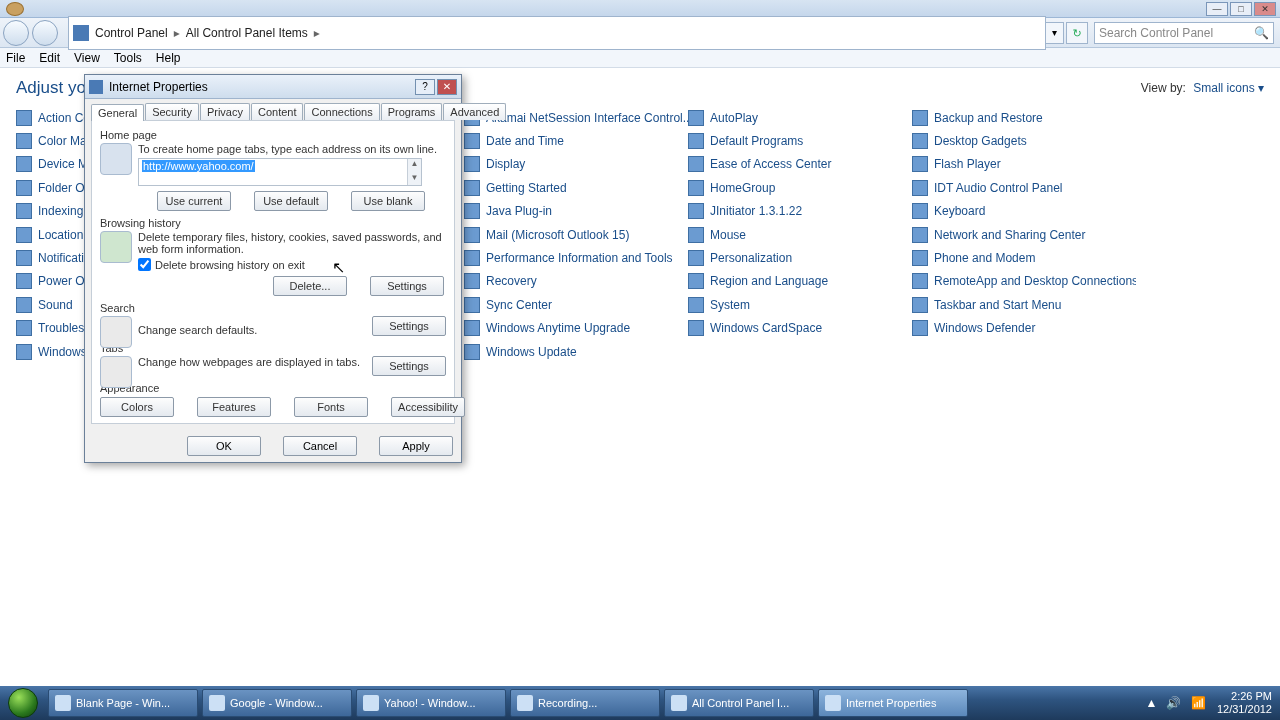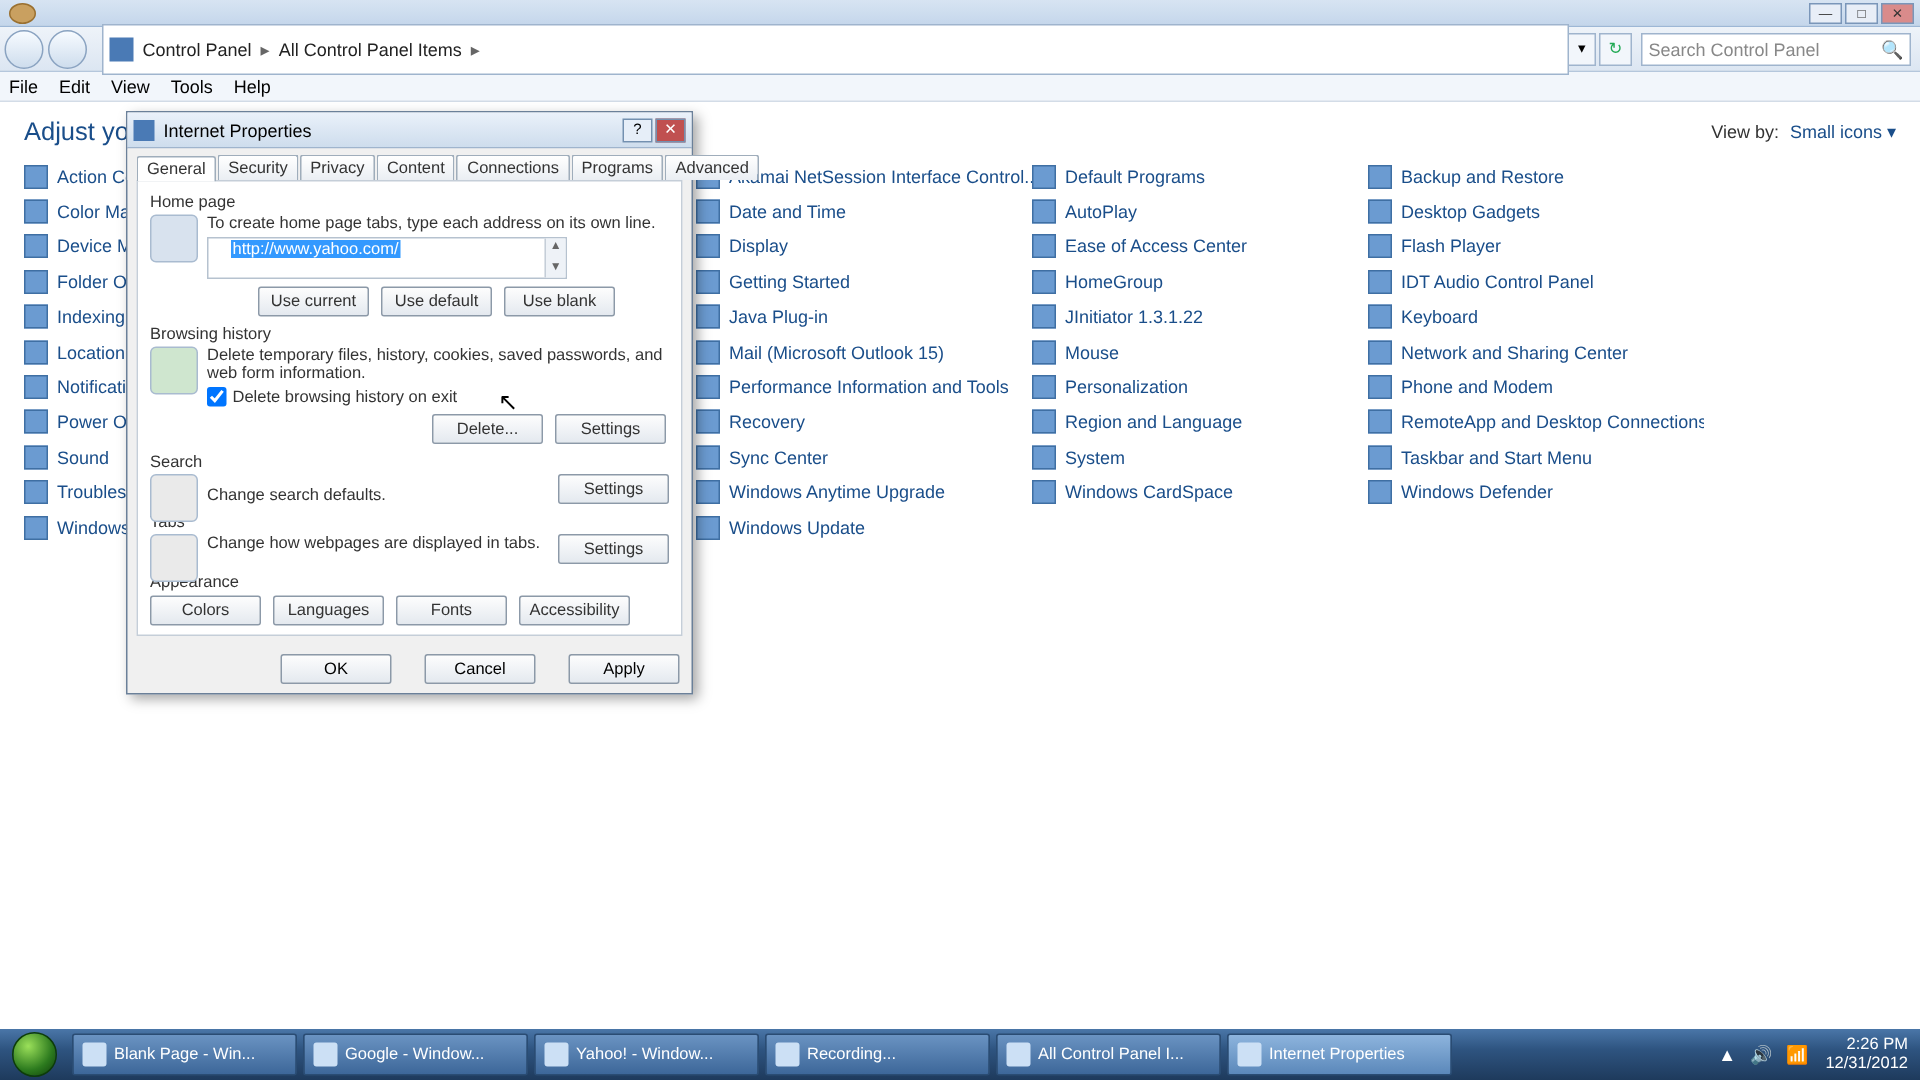--- a/index.html
+++ b/index.html
@@ -48,25 +48,25 @@
 .dlg-title .dlg-btn.close{background:#c05050;color:#fff;}
 
 .tabs{display:flex;padding:4px 6px 0 6px;background:#f0f0f0;}
 .tab{font-size:11px;padding:2px 6px;border:1px solid #9fadbb;border-bottom:none;background:linear-gradient(#fff,#eaeef3);margin-right:1px;border-radius:2px 2px 0 0;color:#333;}
 .tab.active{background:#fff;position:relative;top:1px;}
 
 .dlg-body{background:#fff;border:1px solid #c5ced8;margin:0 6px 6px 6px;padding:6px 8px;font-size:11px;color:#333;}
 .group-label{font-size:11px;color:#333;margin:2px 0 2px 0;}
 .section{position:relative;padding-left:38px;margin-bottom:6px;}
 .section .sicon{position:absolute;left:0;top:0;width:32px;height:32px;background:#d8e2ee;border:1px solid #a9bbd0;border-radius:4px;}
-.home-url{width:240px;height:28px;border:1px solid #b6c2cf;background:#fff;position:relative;font-size:11px;padding:1px 15px;}
+.home-url{width:284px;height:28px;border:1px solid #b6c2cf;background:#fff;position:relative;font-size:11px;padding:1px 3px;}
 .home-url .sel{background:#3399ff;color:#fff;display:inline-block;padding:0 1px;}
 .home-url .scroll{position:absolute;right:0;top:0;width:14px;height:100%;border-left:1px solid #c5ced8;background:#eef2f7;}
 .home-url .scroll .ar{height:12px;text-align:center;font-size:8px;color:#666;}
-.btn-row{display:flex;justify-content:flex-end;gap:8px;margin-top:5px;padding-right:2px;}
+.btn-row{display:flex;justify-content:flex-end;gap:23px;margin-top:5px;padding-right:2px;}
 .btn-row.center{justify-content:center;}
 .btn{min-width:74px;height:20px;border:1px solid #8c99a8;background:linear-gradient(#fdfdfd,#e4e9ef);font-size:11px;text-align:center;line-height:18px;padding:0 6px;border-radius:2px;}
 .chk{display:flex;align-items:center;font-size:11px;margin-top:3px;}
 .chk input{margin-right:4px;}
 .dlg-footer{display:flex;justify-content:flex-end;gap:22px;padding:6px 8px;}
 
 
 .cursor{position:absolute;left:332px;top:258px;font-size:16px;color:#000;pointer-events:none;text-shadow:1px 1px 0 #fff;}
 
 
@@ -249,25 +249,25 @@
           <span>Windows Anytime Upgrade</span>
         </div>
         <div class="item">
           <span class="ic"></span>
           <span>Windows Update</span>
         </div>
       </div>
     <div class="col" id="col4">
         <div class="item">
           <span class="ic"></span>
+          <span>AutoPlay</span>
+        </div>
+        <div class="item">
+          <span class="ic"></span>
           <span>Default Programs</span>
-        </div>
-        <div class="item">
-          <span class="ic"></span>
-          <span>AutoPlay</span>
         </div>
         <div class="item">
           <span class="ic"></span>
           <span>Ease of Access Center</span>
         </div>
         <div class="item">
           <span class="ic"></span>
           <span>HomeGroup</span>
         </div>
         <div class="item">
@@ -406,21 +406,21 @@
       <div class="sicon" style="background:#eaeaea;"></div>
       <div style="display:flex;align-items:flex-start;">
         <span style="flex:1;">Change how webpages are displayed in tabs.</span>
         <div class="btn">Settings</div>
       </div>
     </div>
 
     <div class="group-label">Appearance</div>
     <div class="btn-row" style="justify-content:flex-start;margin-top:3px;">
       <div class="btn">Colors</div>
-      <div class="btn">Languages</div>
+      <div class="btn">Features</div>
       <div class="btn">Fonts</div>
       <div class="btn">Accessibility</div>
     </div>
   </div>
   <div class="dlg-footer">
     <div class="btn">OK</div>
     <div class="btn">Cancel</div>
     <div class="btn">Apply</div>
   </div>
 </div>

